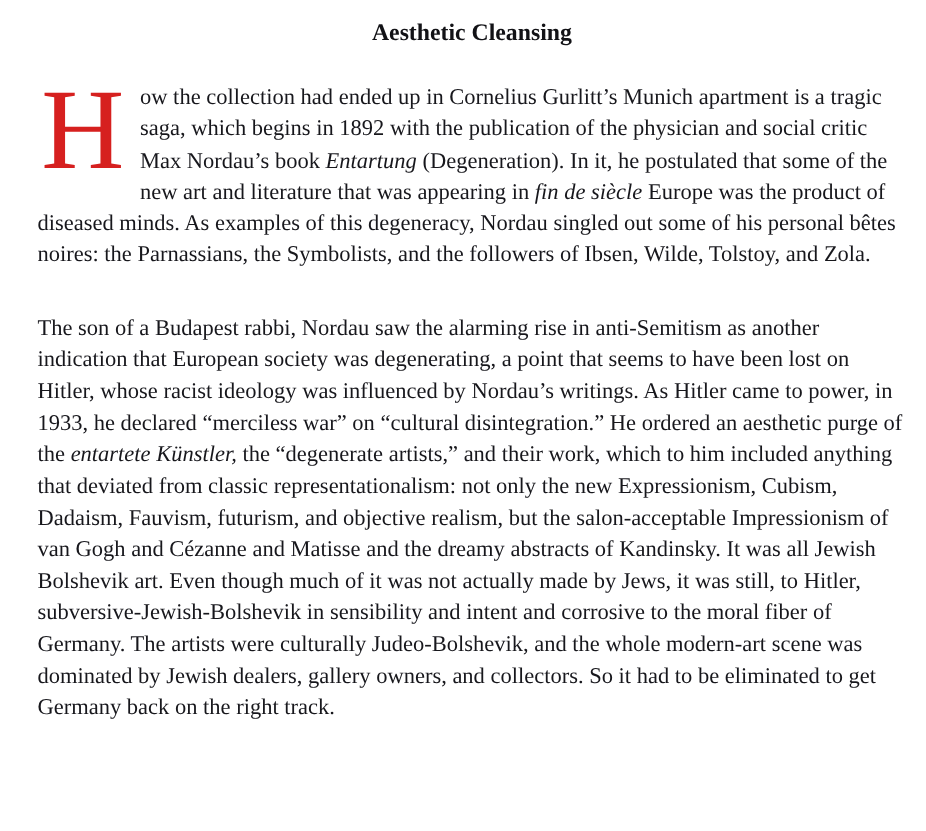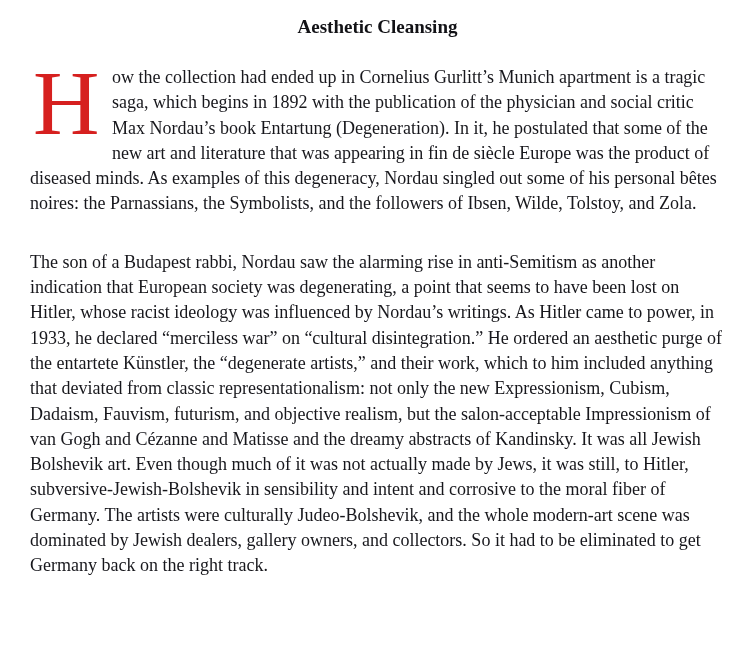--- a/index.html
+++ b/index.html
@@ -45,20 +45,21 @@
     height: 76px;
     margin: 1px 13px 0 3px;
     font-family: "Liberation Serif", "DejaVu Serif", serif;
     font-size: 92px;
     line-height: 74px;
     font-weight: 400;
     color: #d6201f;
     text-align: left;
   }
   .it {
+    font-style: italic;
   }
 </style>
 </head>
 <body>
 
 <div class="page">
   <h1 class="article-title">Aesthetic Cleansing</h1>
 
   <div class="body-text">
     <p class="para">

